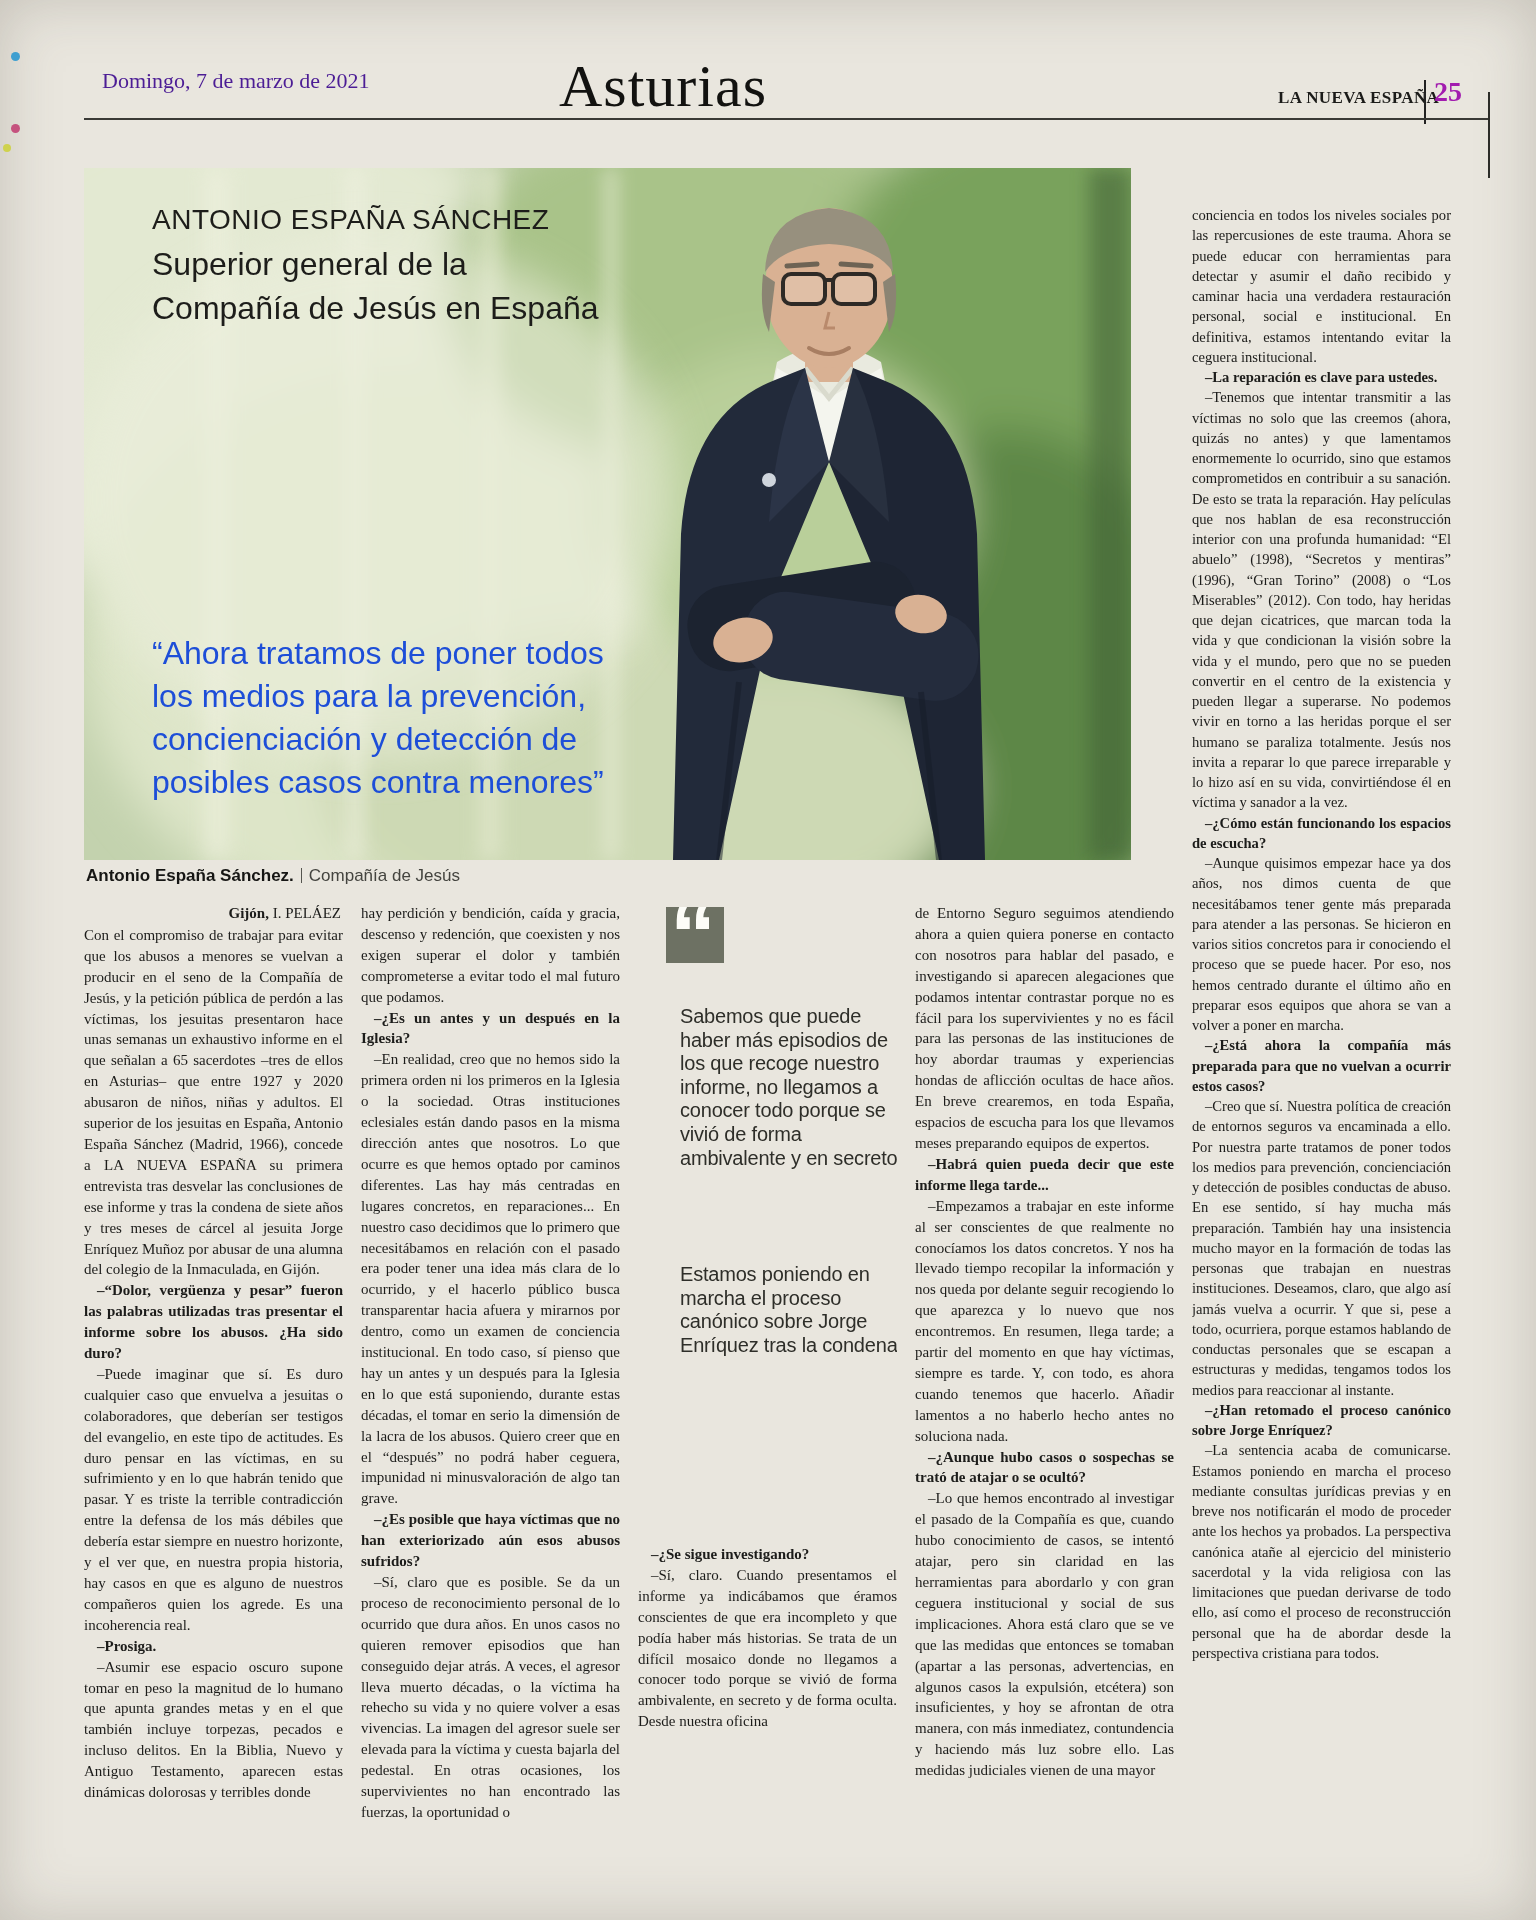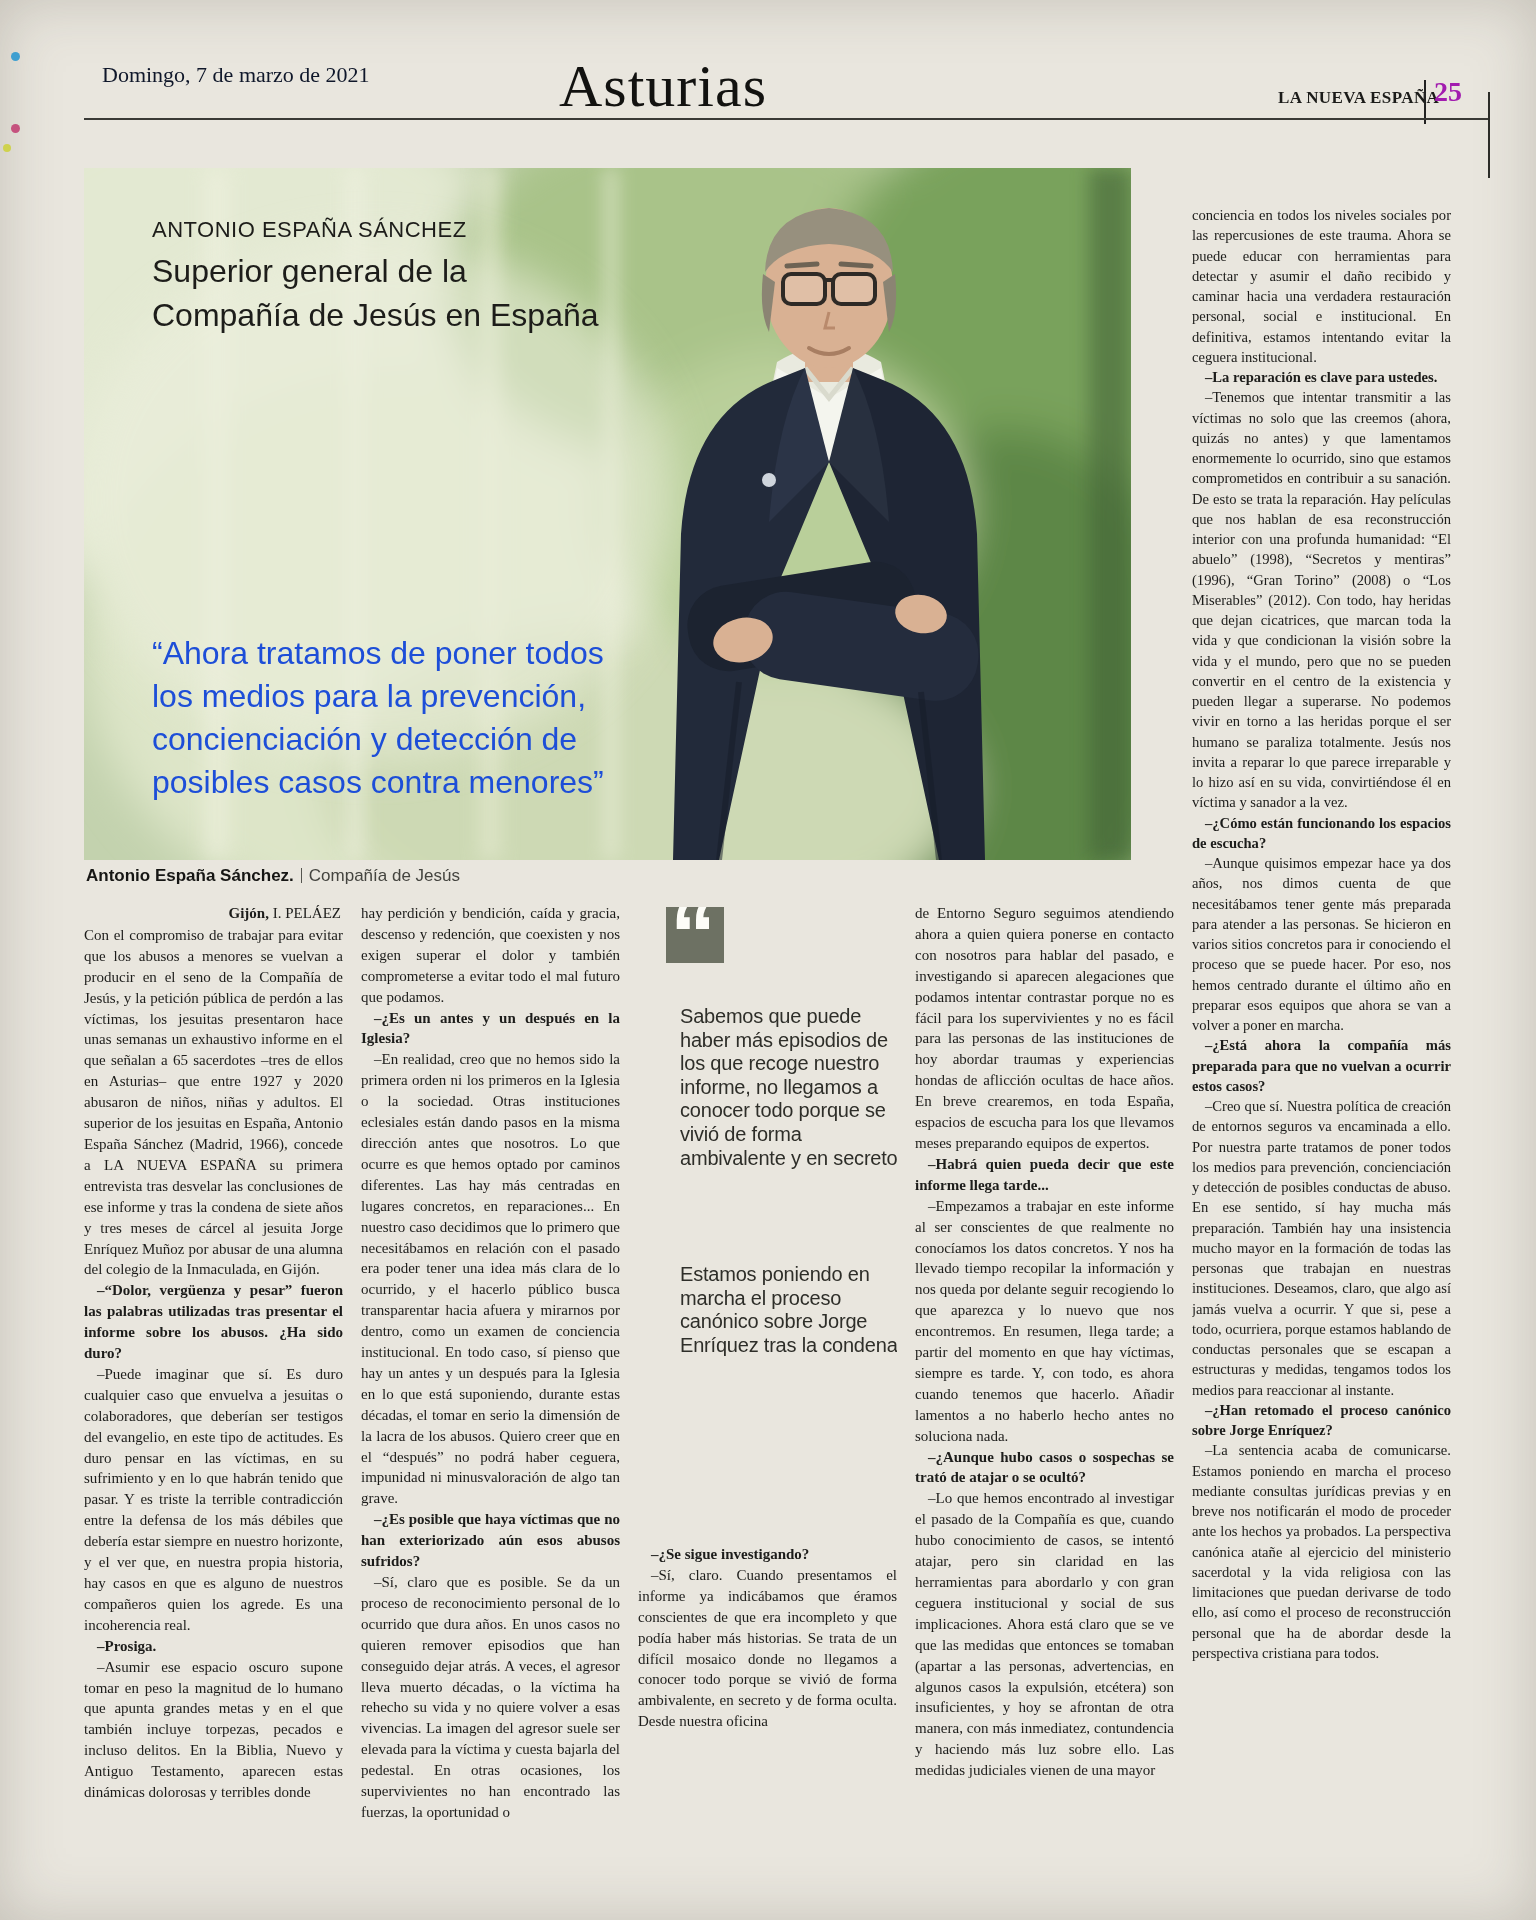--- a/index.html
+++ b/index.html
@@ -6,35 +6,35 @@
   body{background:#9a9790;}
   .page{
     position:relative; width:1536px; height:1920px; overflow:hidden;
     background:#e9e6de;
     font-family:"Liberation Serif", serif;
     color:#1c1c1a;
     box-shadow:inset 0 0 60px rgba(90,85,70,.25);
   }
   
   .reg-dot{position:absolute;border-radius:50%;}
-  .hdr-date{position:absolute;left:102px;top:62px;font-size:22px;color:#0f172a;}
+  .hdr-date{position:absolute;left:102px;top:68px;font-size:22px;color:#4c1d95;}
   .masthead{position:absolute;left:403px;top:52px;width:520px;text-align:center;
     font-size:60px;color:#121210;letter-spacing:1px;}
   .hdr-brand{position:absolute;left:1278px;top:88px;font-size:17px;font-weight:bold;
     color:#1b1b19;letter-spacing:.4px;}
   .hdr-bar{position:absolute;left:1424px;top:80px;width:2px;height:44px;background:#222;}
   .hdr-page{position:absolute;left:1434px;top:76px;font-size:28px;font-weight:bold;color:#a21caf;}
   .hdr-rule{position:absolute;left:84px;top:118px;width:1406px;height:2px;background:#3a3a36;}
   .hdr-edge{position:absolute;left:1488px;top:92px;width:2px;height:86px;background:#2c2c28;}
   
   .photo{position:absolute;left:84px;top:168px;width:1047px;height:692px;overflow:hidden;}
   .photo svg{display:block;}
   .kicker{position:absolute;left:152px;top:204px;width:450px;
     font-family:"Liberation Sans",sans-serif;color:#1d1d1a;}
-  .kicker .name{font-size:22px;letter-spacing:.5px;margin:13px 0 6px 0;}
+  .kicker .name{font-size:28px;letter-spacing:.5px;margin:0 0 6px 0;}
   .kicker .role{font-size:32px;line-height:44px;margin:0;}
   .headline{position:absolute;left:150px;top:300px;width:452px;
     font-family:"Liberation Sans",sans-serif;font-weight:bold;
     font-size:43px;line-height:64px;letter-spacing:-1.2px;color:#151513;}
   .subheadline{position:absolute;left:152px;top:632px;width:452px;
     font-family:"Liberation Sans",sans-serif;font-size:32px;line-height:43px;color:#1d4ed8;}
   .caption{position:absolute;left:86px;top:866px;font-family:"Liberation Sans",sans-serif;
     font-size:17px;color:#44443f;}
   .caption b{color:#161614;}
   .caption .sep{display:inline-block;width:1px;height:15px;background:#55554f;

